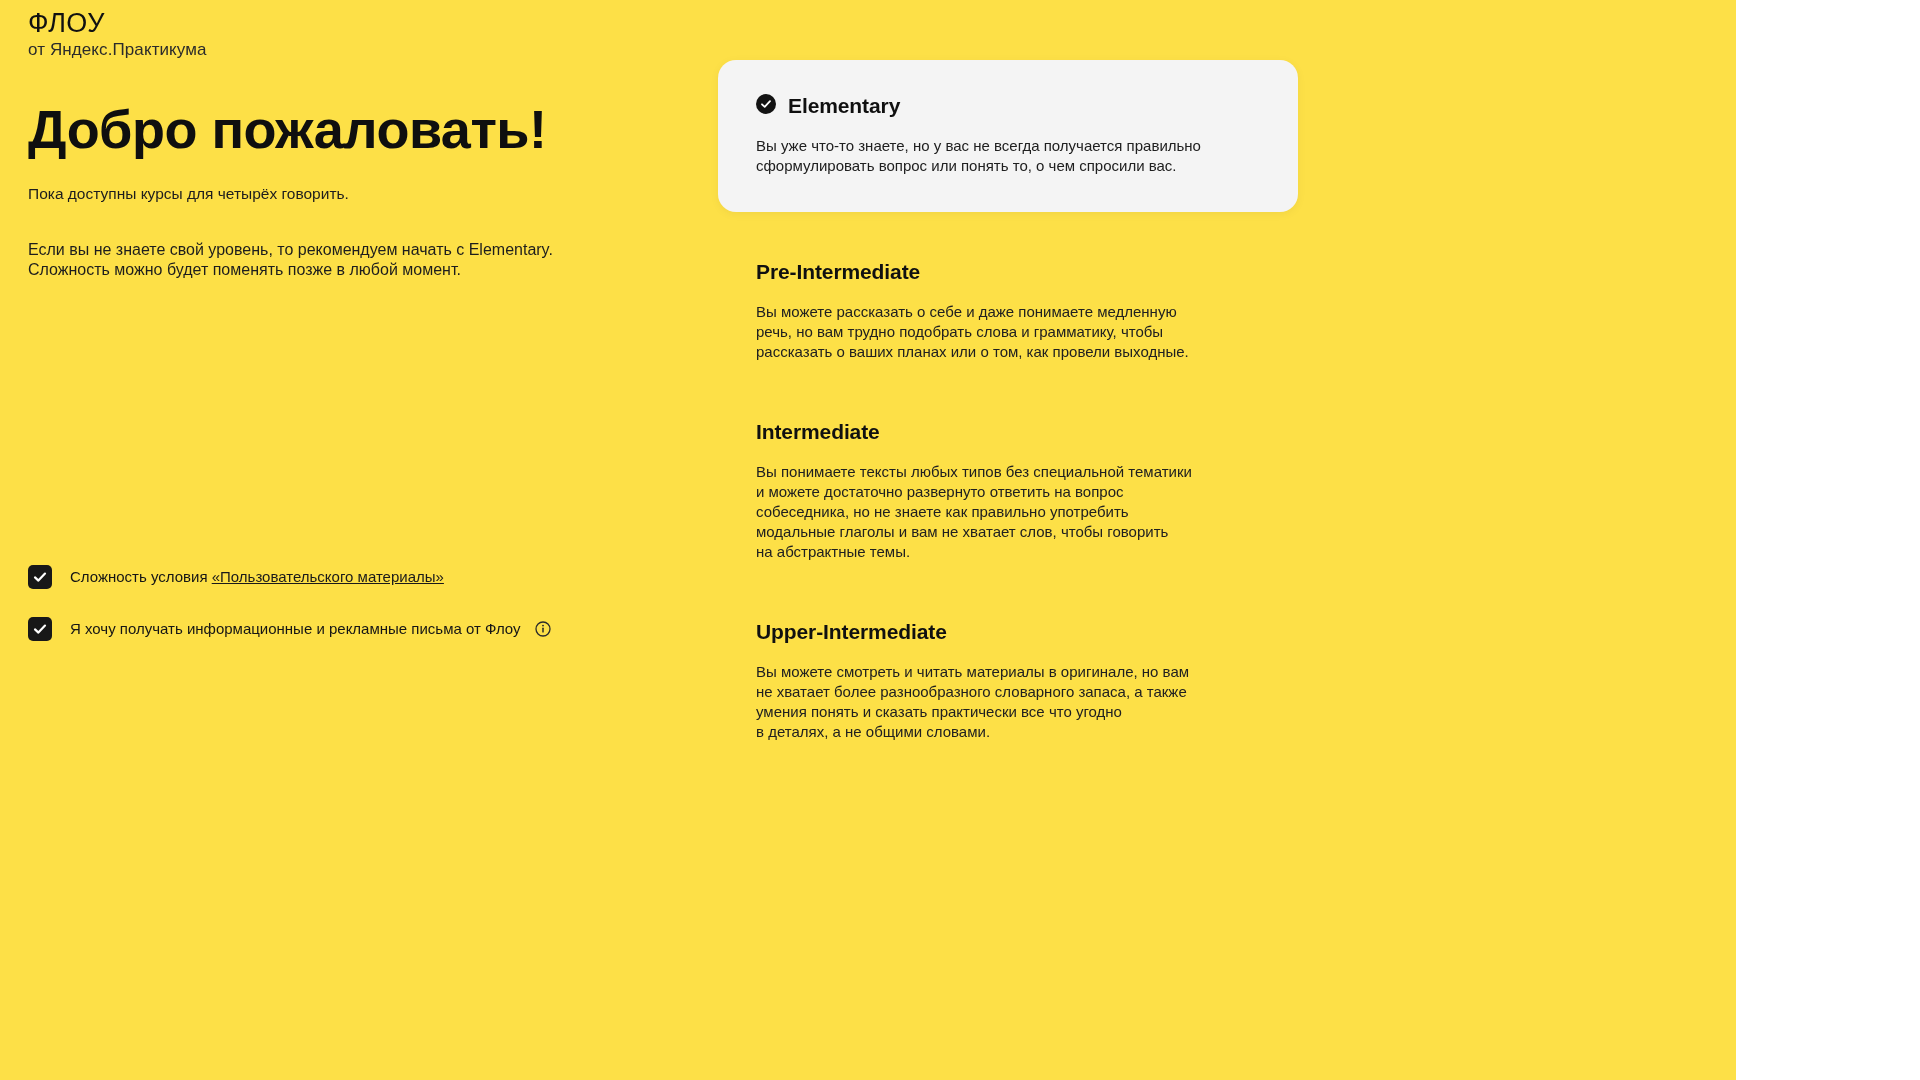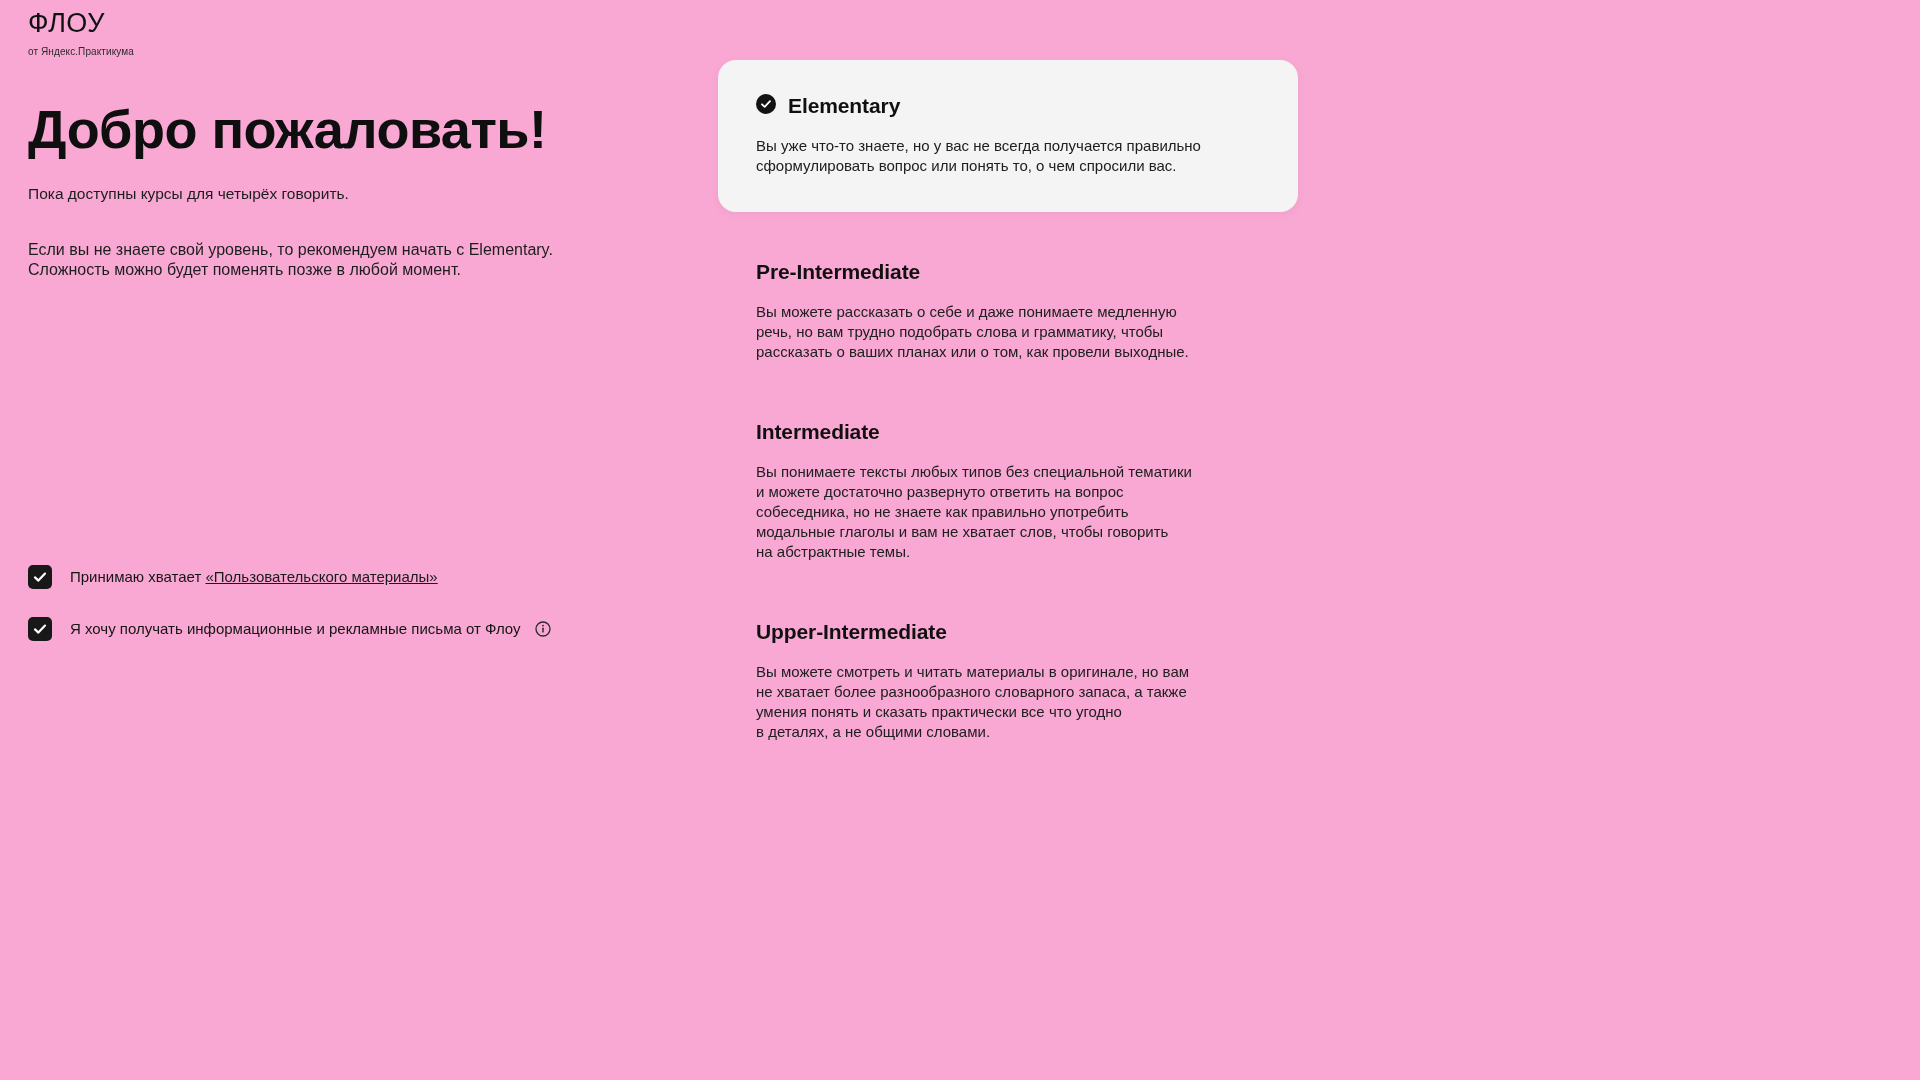--- a/index.html
+++ b/index.html
@@ -9,43 +9,43 @@
     width: 1920px;
     height: 1080px;
     background: #ffffff;
     font-family: "Liberation Sans", sans-serif;
     color: #1a1a1a;
     overflow: hidden;
   }
 
   .page {
     position: relative;
-    width: 1920px;
+    width: 1736px;
     height: 1080px;
-    background: #f9a8d4;
+    background: #fde047;
   }
 
   
   .logo-block {
     position: absolute;
     left: 28px;
     top: 8px;
   }
   .logo-word {
     font-family: "Liberation Sans", sans-serif;
     font-size: 27px;
     font-weight: 400;
     letter-spacing: 0.5px;
     color: #111111;
     line-height: 30px;
   }
   .logo-sub {
-    font-size: 10px;
+    font-size: 17px;
     color: #2b2b2b;
-    margin-top: 8px;
+    margin-top: 2px;
     letter-spacing: 0.1px;
   }
 
   
   .left-col {
     position: absolute;
     left: 28px;
     top: 100px;
     width: 640px;
   }
@@ -182,21 +182,21 @@
 
   <div class="checks">
 
     <div class="check-row">
       <span class="checkbox">
         <svg width="14" height="14" viewBox="0 0 14 14" aria-hidden="true">
           <path d="M2 7.4 L5.4 10.6 L12 3.6" fill="none" stroke="#ffffff" stroke-width="2.2" stroke-linecap="round" stroke-linejoin="round"></path>
         </svg>
       </span>
       <span class="check-label">
-        <span>Принимаю хватает </span><a href="#">«Пользовательского материалы»</a>
+        <span>Сложность условия </span><a href="#">«Пользовательского материалы»</a>
       </span>
     </div>
 
     <div class="check-row">
       <span class="checkbox">
         <svg width="14" height="14" viewBox="0 0 14 14" aria-hidden="true">
           <path d="M2 7.4 L5.4 10.6 L12 3.6" fill="none" stroke="#ffffff" stroke-width="2.2" stroke-linecap="round" stroke-linejoin="round"></path>
         </svg>
       </span>
       <span class="check-label">Я хочу получать информационные и рекламные письма от Флоу</span>

